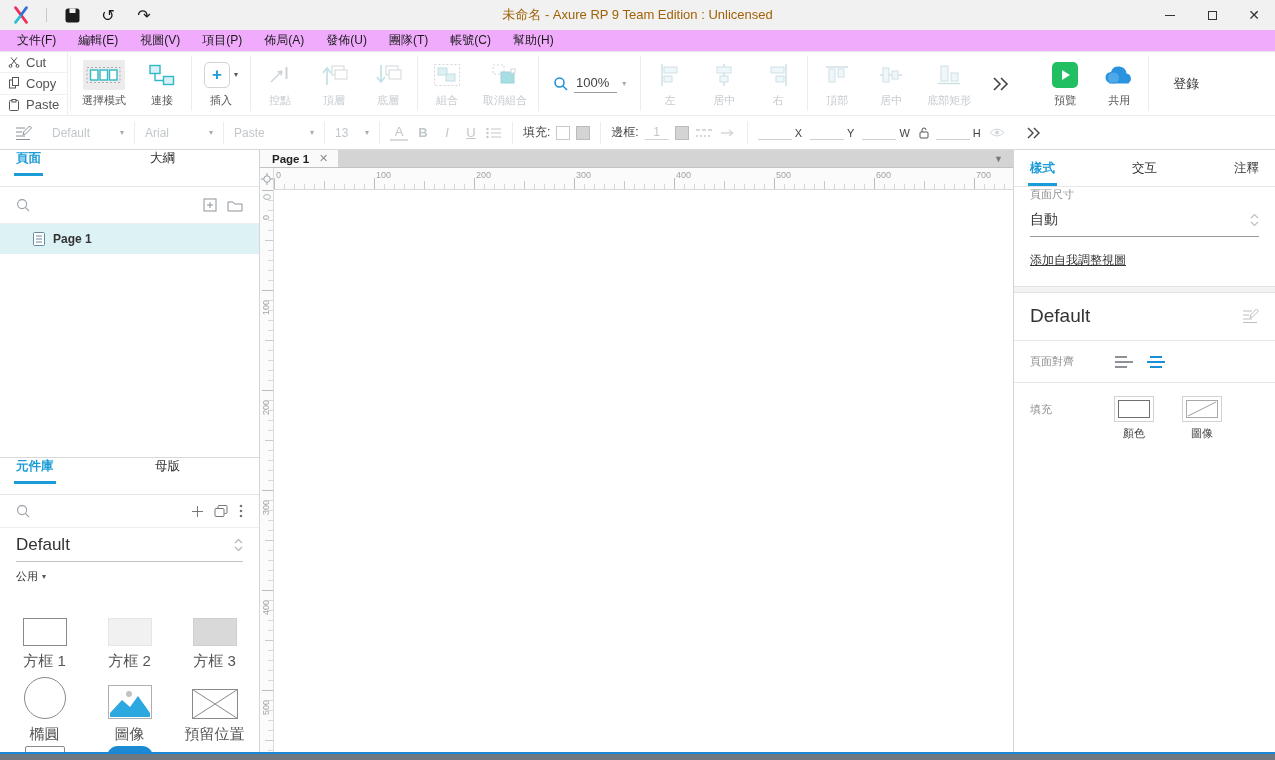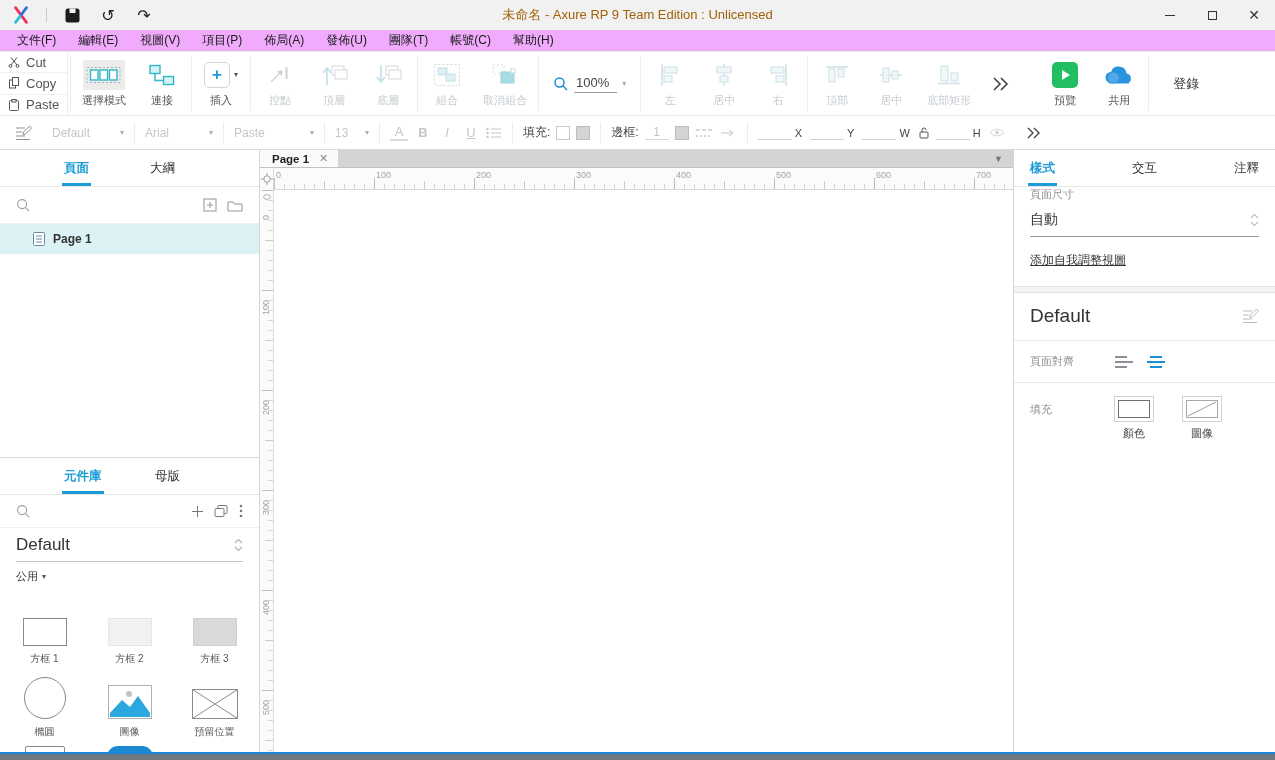--- a/index.html
+++ b/index.html
@@ -61,40 +61,40 @@
   .swatch.gray { background:#d4d4d4; border-color:#bcbcbc; }
   .ufield { width:34px; border-bottom:1px solid #cfcfcf; height:14px; }
   .ufield.narrow { width:24px; text-align:center; font-size:12px; color:#c2c7cb; height:auto; line-height:14px; }
   .xywh-lbl { font-size:11px; color:#444; margin:0 8px 0 3px; }
 
   
   .main { display:flex; height:602px; }
 
   
   .left-panel { width:260px; border-right:1px solid #d5d5d5; display:flex; flex-direction:column; overflow:hidden; }
-  .panel-tabs { height:37px; display:flex; align-items:center; border-bottom:1px solid #e6e6e6; position:relative; flex:none;padding-left:48px; }
+  .panel-tabs { height:37px; display:flex; align-items:flex-start; border-bottom:1px solid #e6e6e6; position:relative; flex:none; }
   .ptab { font-size:12.5px; color:#333; }
   .ptab.active { color:#1b9bd7; font-weight:bold; position:relative; }
   .ptab.active::after { content:""; position:absolute; left:-2px; right:-2px; bottom:-9px; height:3px; background:#1b9bd7; }
   .searchrow { height:37px; display:flex; align-items:center; padding:0 16px; gap:10px; flex:none;
     border-bottom:1px solid #efefef; }
   .srch-spacer { flex:1; }
   .pagelist { flex:1; overflow:hidden; }
   .pagerow { height:30px; display:flex; align-items:center; gap:8px; padding-left:33px; background:#dcf2f5; }
   .pagerow .plabel { font-size:12px; font-weight:bold; color:#333; }
   .libsec { border-top:1px solid #d9d9d9; flex:none; height:295px; display:flex; flex-direction:column; overflow:hidden; }
   .lib-select { height:34px; display:flex; align-items:center; justify-content:space-between; margin:0 16px;
     border-bottom:1px solid #c4c4c4; flex:none; }
   .lib-select .val { font-size:17px; color:#333; }
   .pubrow { height:28px; display:flex; align-items:center; gap:4px; padding-left:16px; font-size:11px; color:#333; flex:none; }
   .pub-caret { font-size:8px; color:#555; }
   .widgets { flex:1; display:flex; flex-wrap:wrap; padding:8px 2px 0; overflow:hidden; }
   .widget { width:85px; height:73px; display:flex; flex-direction:column; align-items:center; }
   .w-icon { height:48px; width:100%; display:flex; align-items:flex-end; justify-content:center; }
-  .w-label { font-size:10px; color:#555; margin-top:6px; white-space:nowrap; }
+  .w-label { font-size:15px; color:#555; margin-top:6px; white-space:nowrap; }
   .shape-box1 { width:44px; height:28px; background:#fff; border:1px solid #8a8a8a; }
   .shape-box2 { width:44px; height:28px; background:#f1f1f1; border:1px solid #e6e6e6; }
   .shape-box3 { width:44px; height:28px; background:#d9d9d9; border:1px solid #cfcfcf; }
   .shape-ellipse { width:42px; height:42px; border-radius:50%; background:#fff; border:1px solid #8a8a8a; }
   .shape-button { width:40px; height:22px; background:#fff; border:1px solid #8a8a8a; border-radius:2px; }
   .shape-primary { width:46px; height:22px; background:#1b8ad3; border-radius:11px; }
   .partialrow { display:flex; width:100%; margin-top:2px; }
   .partialcell { width:85px; display:flex; justify-content:center; }
 
   

